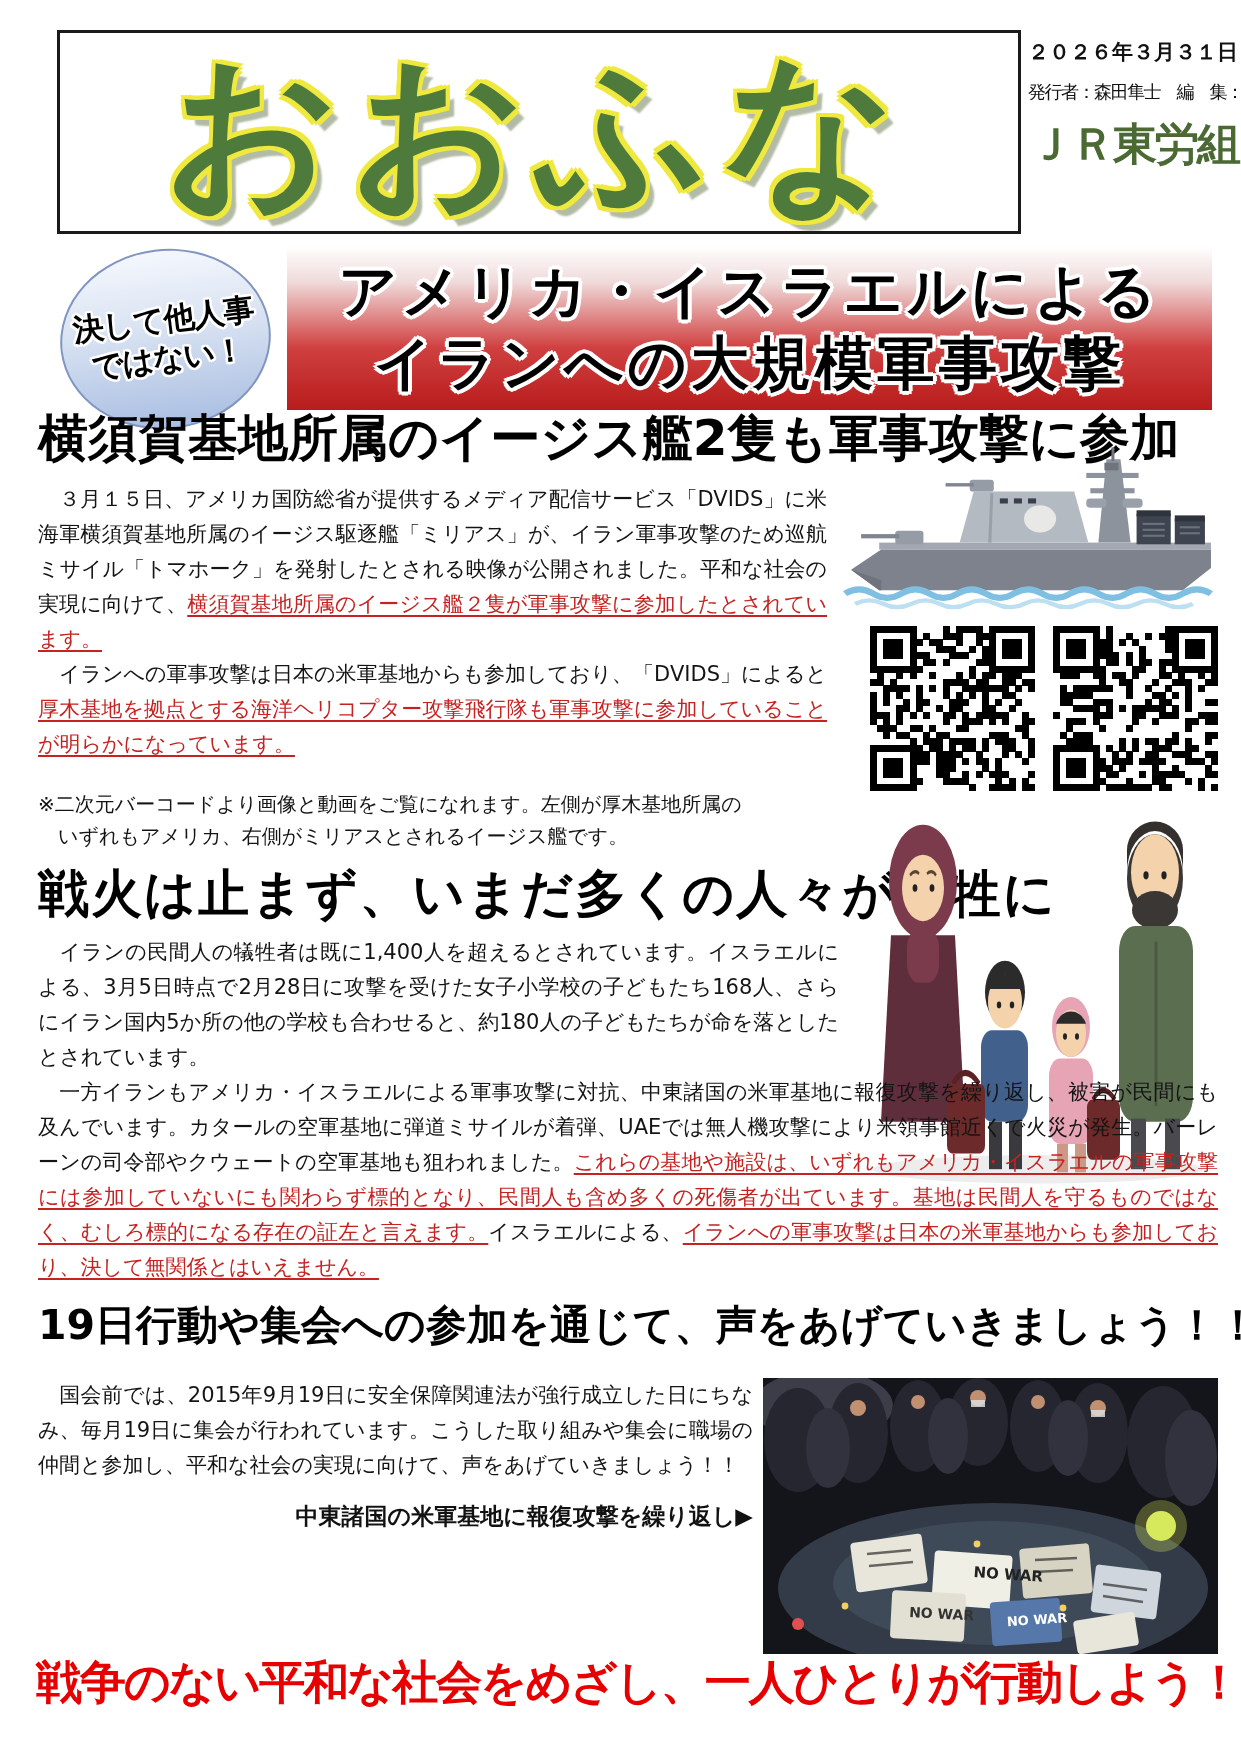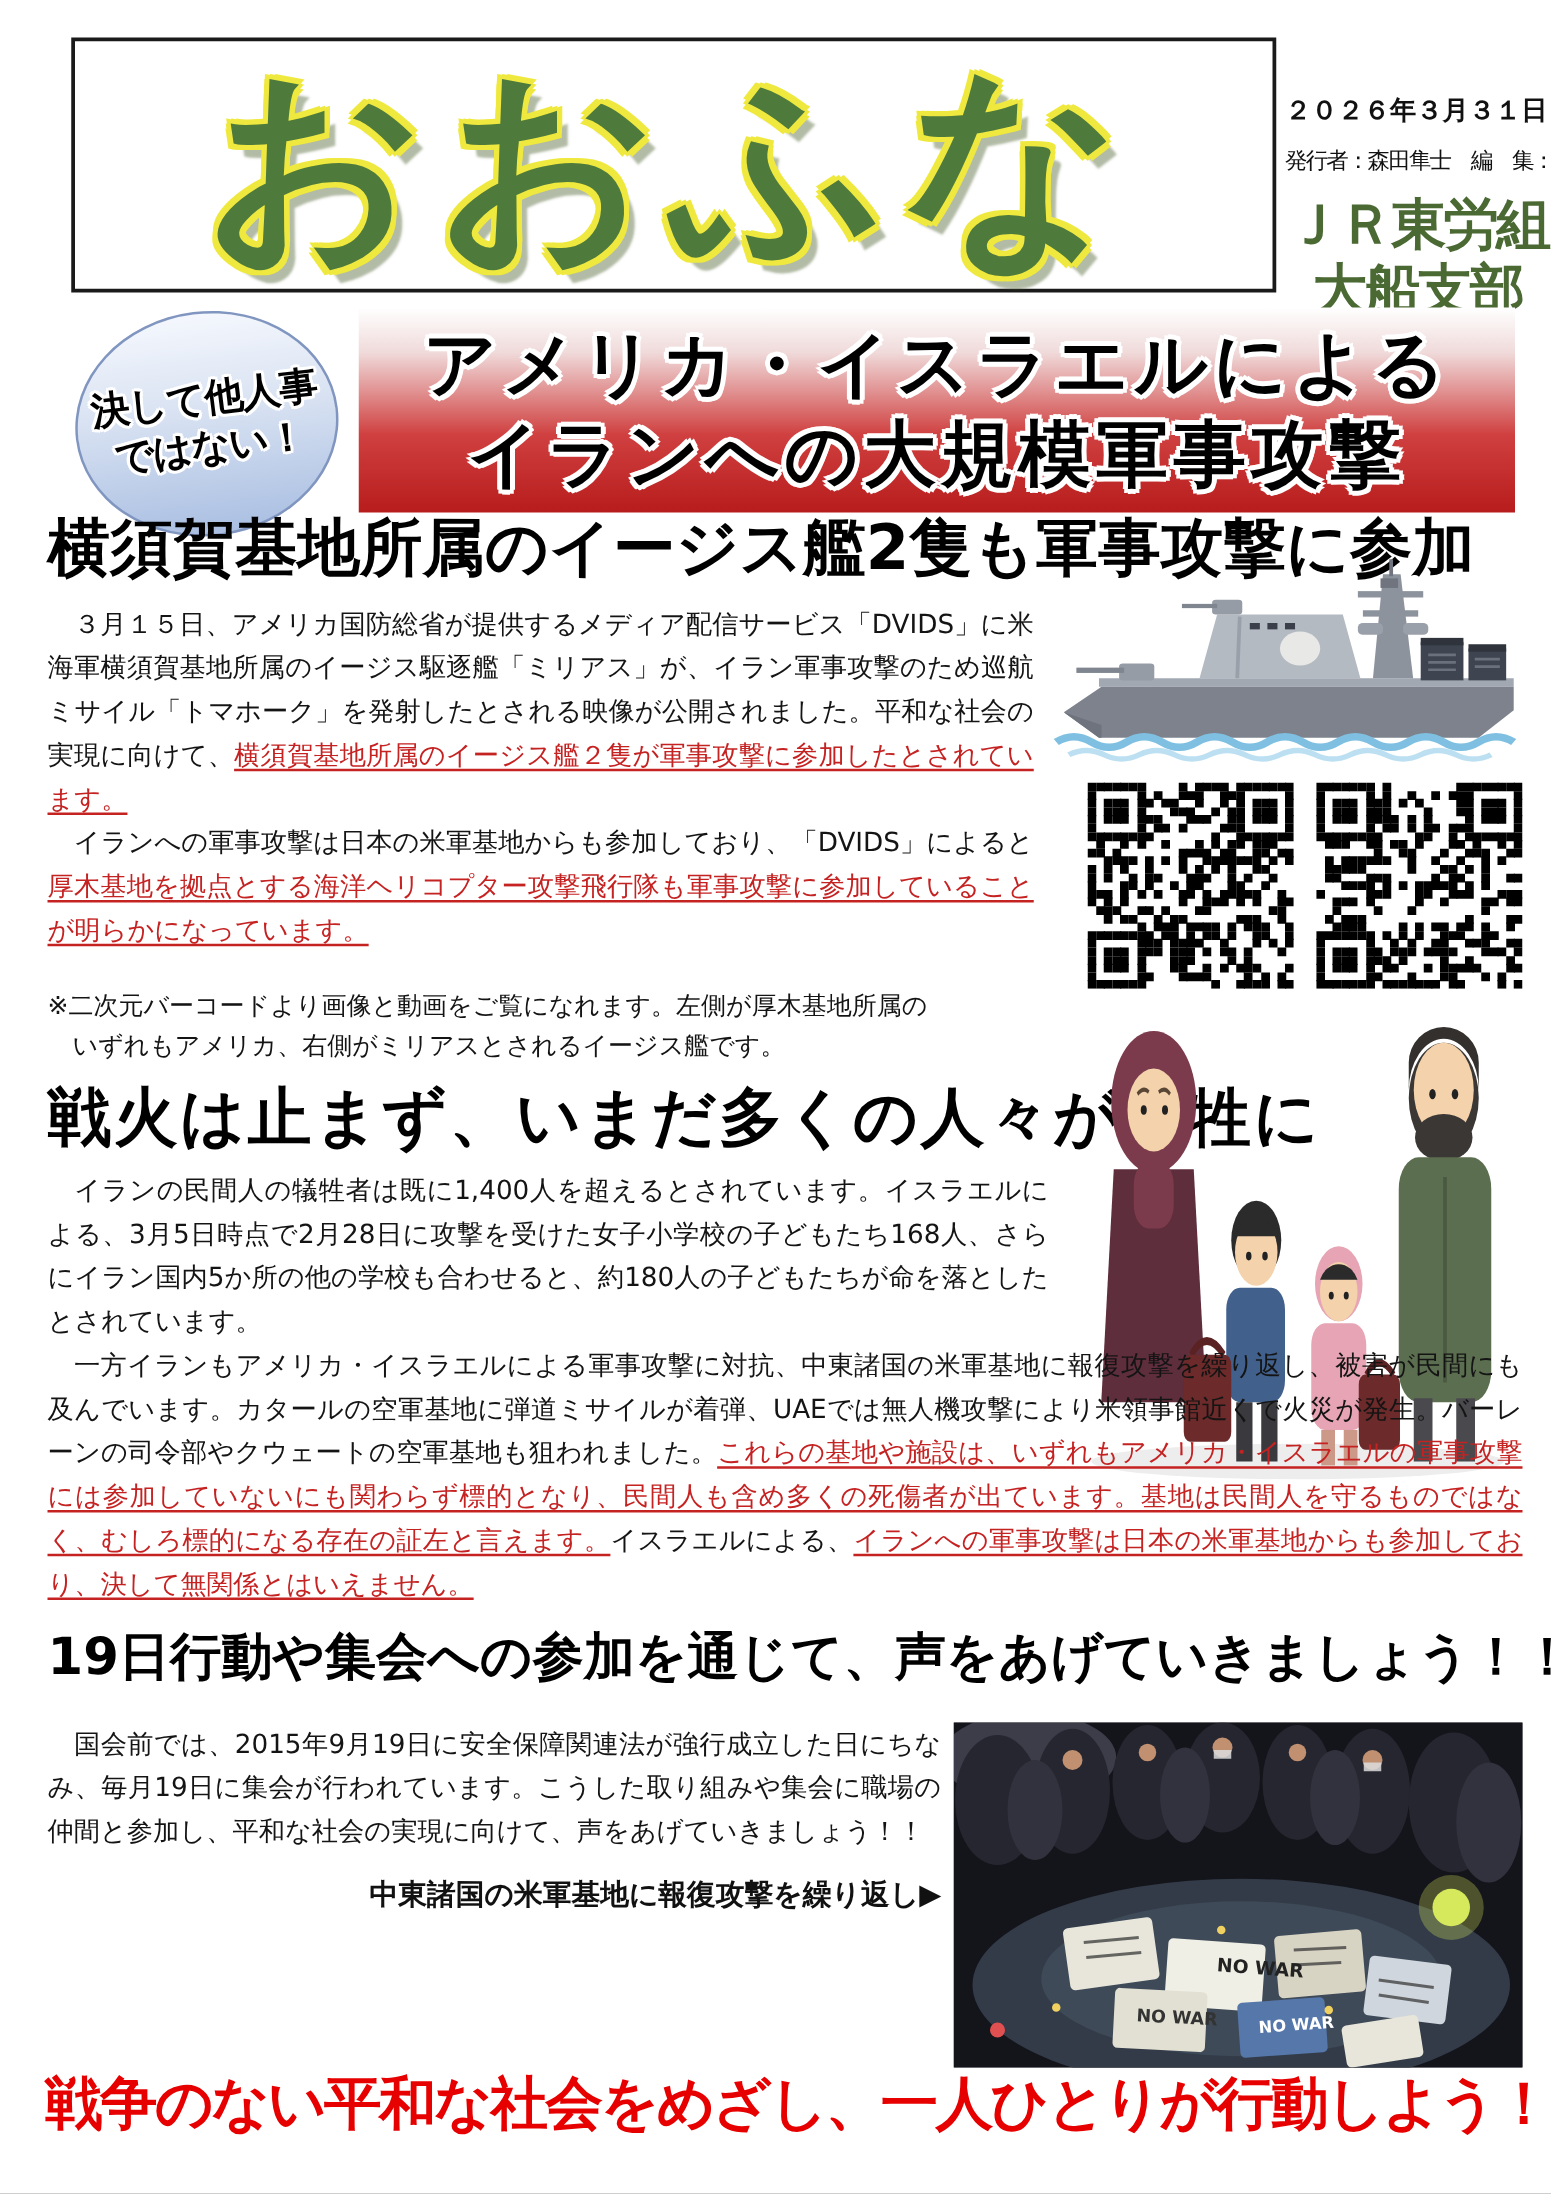--- a/index.html
+++ b/index.html
@@ -8,21 +8,21 @@
   p{margin:0;}
 
   
   .masthead-box{position:absolute;left:57px;top:30px;width:958px;height:198px;border:3px solid #1a1a1a;
                 display:flex;align-items:center;justify-content:center;background:#fff;}
   .masthead{font-size:168px;font-weight:900;letter-spacing:14px;color:#4e7b3c;transform:skewX(-3deg);
             text-shadow:
               4px 0 0 #efe93f,-4px 0 0 #efe93f,0 4px 0 #efe93f,0 -4px 0 #efe93f,
               4px 4px 0 #efe93f,-4px -4px 0 #efe93f,4px -4px 0 #efe93f,-4px 4px 0 #efe93f,
               9px 10px 2px rgba(85,105,55,.45);}
-  .pub-info{position:absolute;left:1028px;top:38px;width:212px;margin-top:36px;}
+  .pub-info{position:absolute;left:1028px;top:38px;width:212px;}
   .date-line{font-size:21px;font-weight:bold;white-space:nowrap;letter-spacing:0;}
   .publisher{font-size:18px;letter-spacing:-1.5px;white-space:nowrap;margin-top:14px;}
   .org{margin-top:14px;text-align:center;font-size:44px;line-height:1.18;font-weight:900;
        color:#4a6933;letter-spacing:-2px;white-space:nowrap;}
 
   
   .badge{position:absolute;left:60px;top:249px;width:207px;height:176px;border-radius:50%;
          background:linear-gradient(180deg,#f4f7fd 0%,#dbe4f3 40%,#aabfe2 100%);
          border:2px solid #8096c0;display:flex;flex-direction:column;align-items:center;justify-content:center;
          transform:rotate(-7deg);}
@@ -72,21 +72,20 @@
   <div class="masthead-box">
     <div class="masthead">おおふな</div>
   </div>
   <div class="pub-info">
     <div class="date-line">
       <span>２０２６年３月３１日</span>
     </div>
     <div class="publisher">発行者：森田隼士　編　集：情宣部</div>
     <div class="org">
       <div>ＪＲ東労組</div>
-      <div>大船支部</div>
     </div>
   </div>
 
   <div class="badge">
     <div>決して他人事</div>
     <div>ではない！</div>
   </div>
   <div class="banner">
     <div>アメリカ・イスラエルによる</div>
     <div>イランへの大規模軍事攻撃</div>

